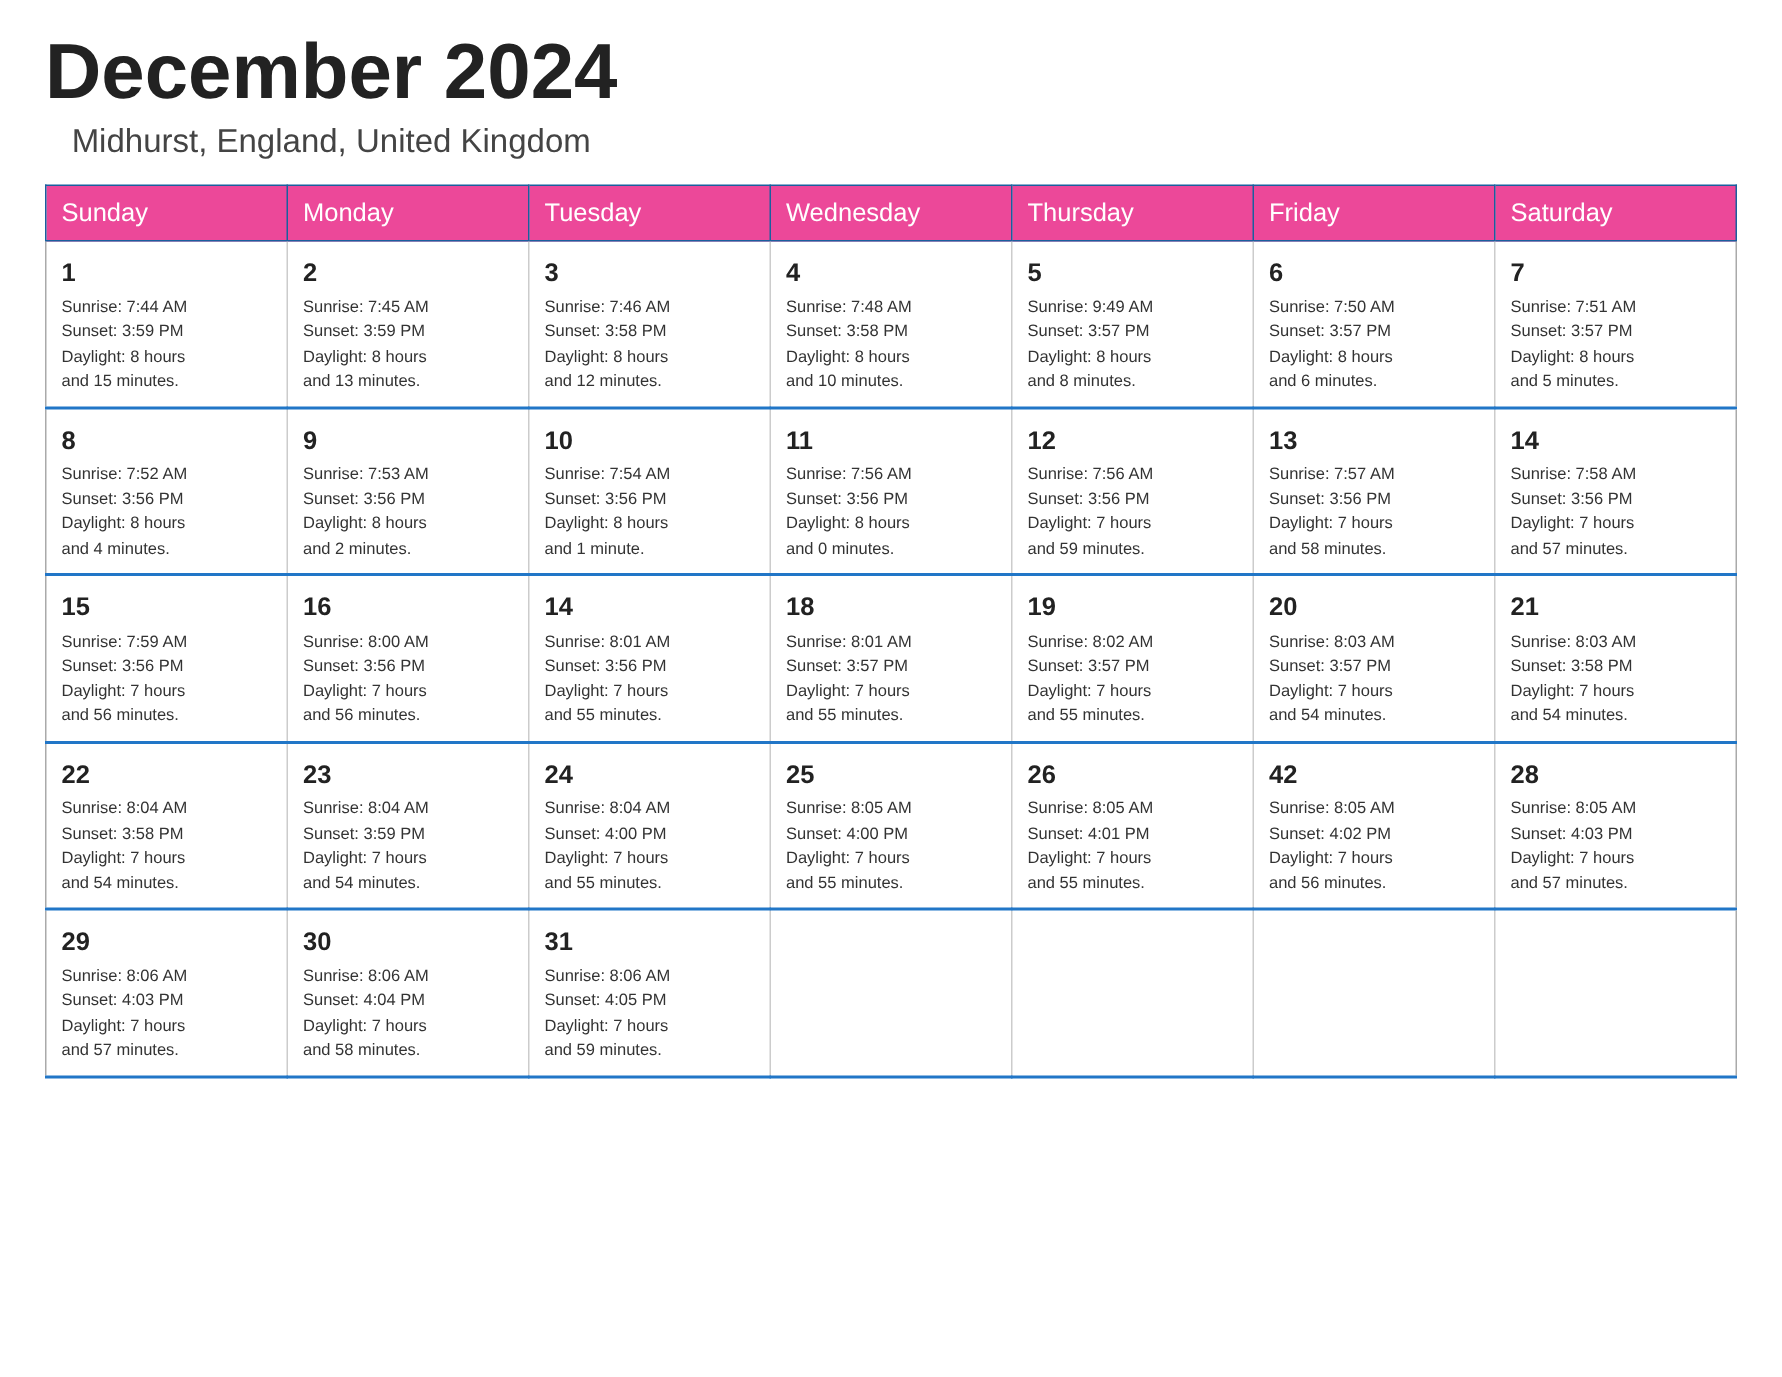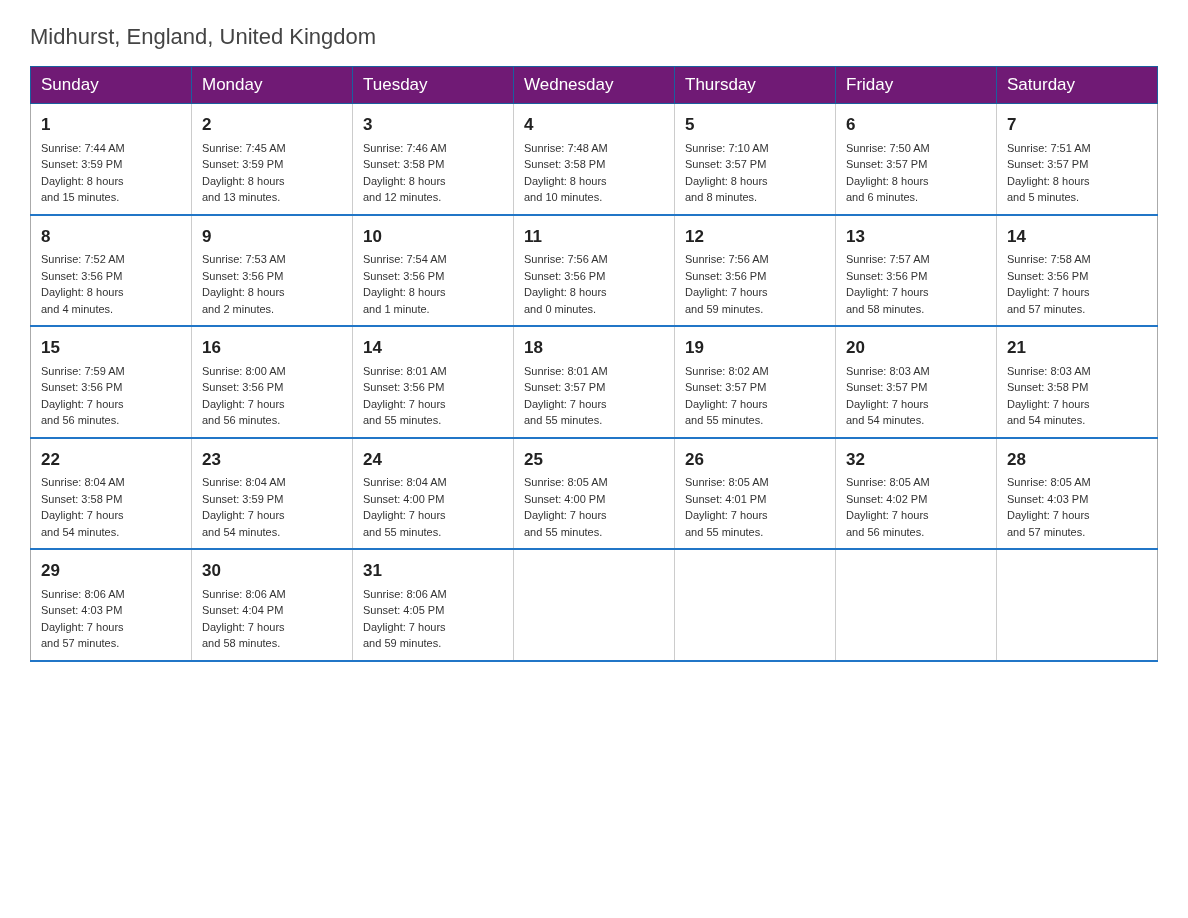--- a/index.html
+++ b/index.html
@@ -27,28 +27,29 @@
     .month-title {
       font-size: 52px;
       font-weight: bold;
       color: #222;
       line-height: 1.1;
     }
     .location {
       font-size: 22px;
       color: #444;
       margin-top: 4px;
+      text-align: center;
     }
     .calendar {
       width: 100%;
       border-collapse: collapse;
       margin-top: 8px;
     }
     .calendar thead tr {
-      background-color: #701a75;
+      background-color: #ec4899;
     }
     .calendar thead th {
       color: #fff;
       font-size: 17px;
       font-weight: normal;
       padding: 8px 10px;
       text-align: left;
       border: 1px solid #1a5f9e;
     }
     .calendar tbody tr {
@@ -83,20 +84,21 @@
     }
     .empty-cell {
       background: #fff;
     }
   </style>
 </head>
 <body>
 
 <div class="header">
   <div class="title-block">
+    <div class="month-title">December 2024</div>
     <div class="location">Midhurst, England, United Kingdom</div>
   </div>
 </div>
 
 <table class="calendar">
   <thead>
     <tr>
       <th>Sunday</th>
       <th>Monday</th>
       <th>Tuesday</th>
@@ -136,21 +138,21 @@
         <span class="day-number">4</span>
         <div class="day-info">
           <span>Sunrise: 7:48 AM</span><br>
           <span>Sunset: 3:58 PM</span><br>
           <span>Daylight: 8 hours<br>and 10 minutes.</span>
         </div>
       </td>
         <td>
         <span class="day-number">5</span>
         <div class="day-info">
-          <span>Sunrise: 7:10 AM</span><br>
+          <span>Sunrise: 9:49 AM</span><br>
           <span>Sunset: 3:57 PM</span><br>
           <span>Daylight: 8 hours<br>and 8 minutes.</span>
         </div>
       </td>
         <td>
         <span class="day-number">6</span>
         <div class="day-info">
           <span>Sunrise: 7:50 AM</span><br>
           <span>Sunset: 3:57 PM</span><br>
           <span>Daylight: 8 hours<br>and 6 minutes.</span>
@@ -316,21 +318,21 @@
       </td>
         <td>
         <span class="day-number">26</span>
         <div class="day-info">
           <span>Sunrise: 8:05 AM</span><br>
           <span>Sunset: 4:01 PM</span><br>
           <span>Daylight: 7 hours<br>and 55 minutes.</span>
         </div>
       </td>
         <td>
-        <span class="day-number">32</span>
+        <span class="day-number">42</span>
         <div class="day-info">
           <span>Sunrise: 8:05 AM</span><br>
           <span>Sunset: 4:02 PM</span><br>
           <span>Daylight: 7 hours<br>and 56 minutes.</span>
         </div>
       </td>
         <td>
         <span class="day-number">28</span>
         <div class="day-info">
           <span>Sunrise: 8:05 AM</span><br>

